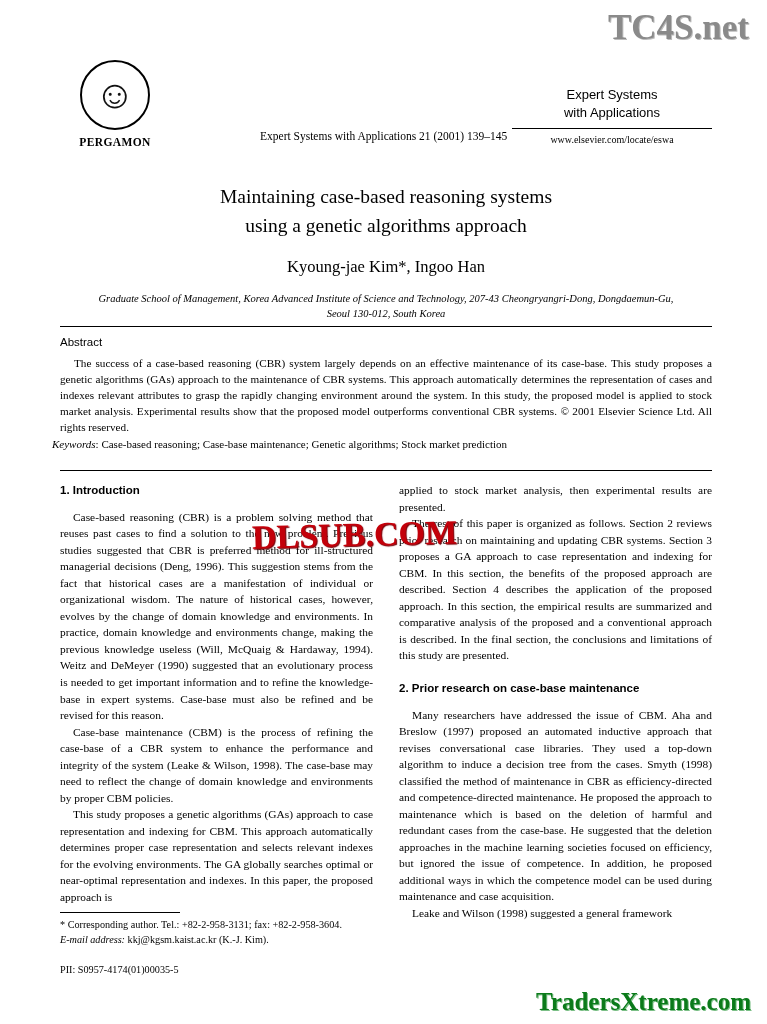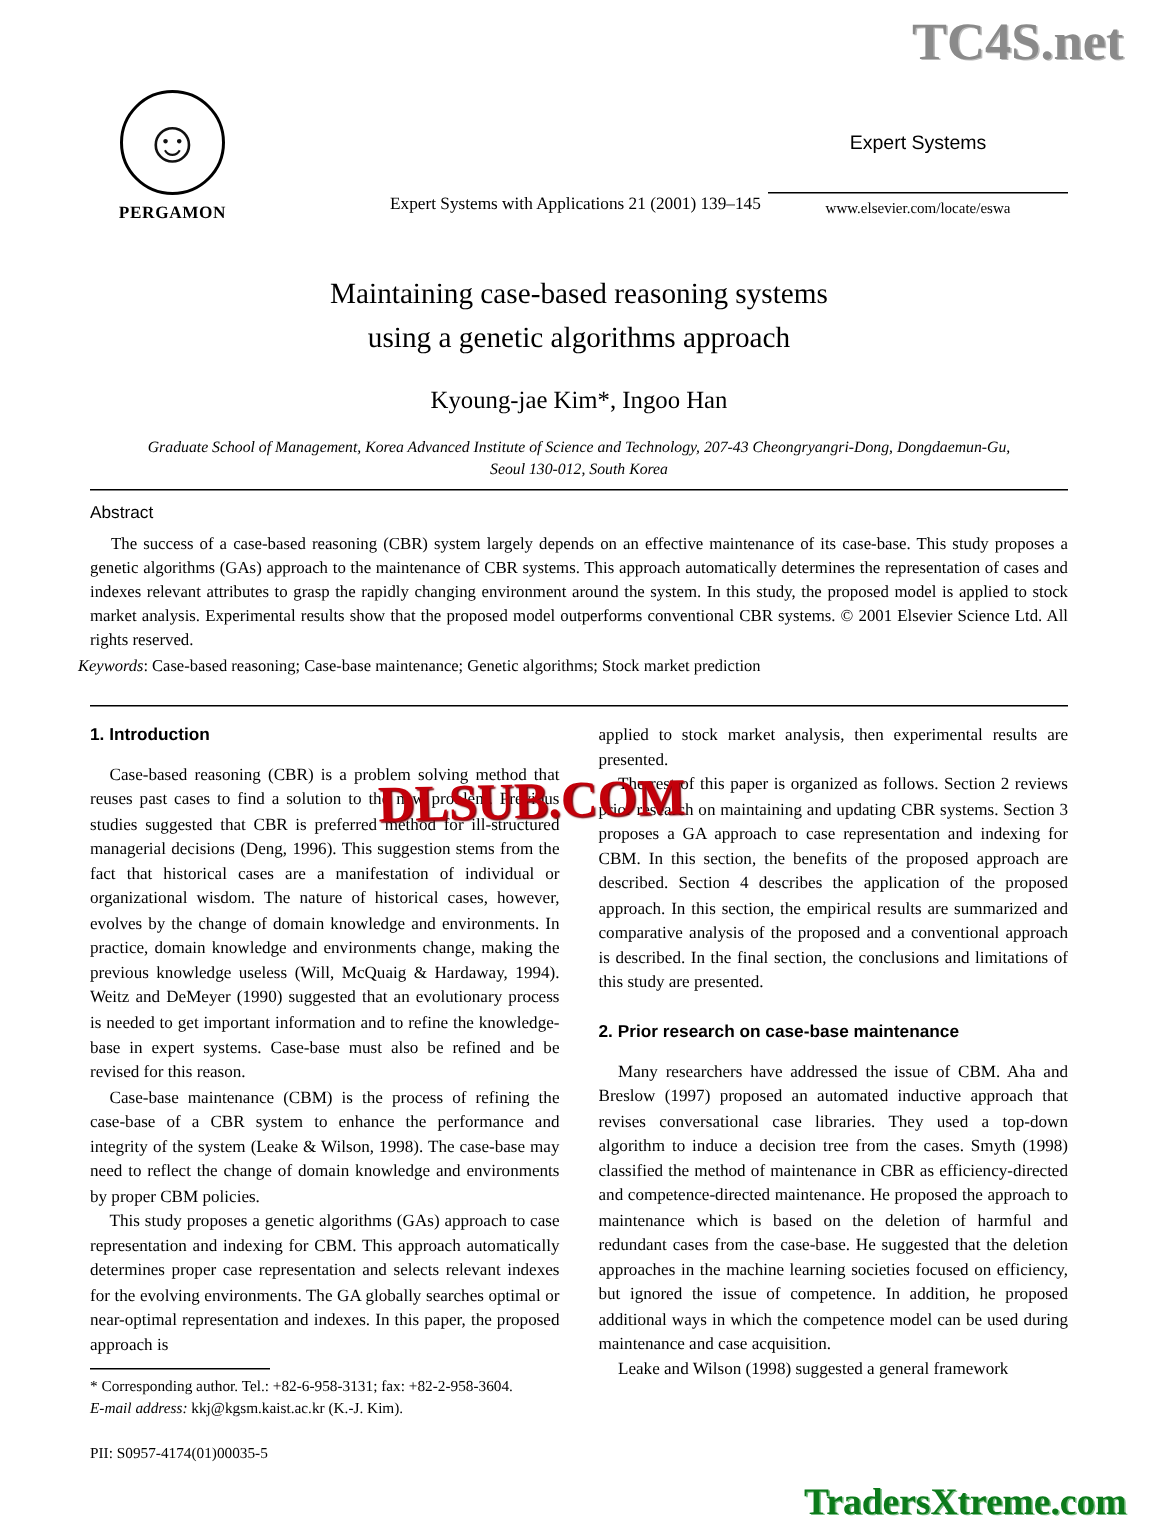--- a/index.html
+++ b/index.html
@@ -262,20 +262,21 @@
   <div class="header">
     <div class="logo-block">
       <div class="logo-circle">
         <div class="face">☺</div>
       </div>
       <div class="logo-text">PERGAMON</div>
     </div>
     <div class="journal-ref">Expert Systems with Applications 21 (2001) 139–145</div>
     <div class="journal-title">
       <div>Expert Systems</div>
+      <div>with Applications</div>
     </div>
     <div class="journal-rule"></div>
     <div class="journal-url">www.elsevier.com/locate/eswa</div>
   </div>
 
   <div class="title-block">
     <div class="paper-title">
       <div>Maintaining case-based reasoning systems</div>
       <div>using a genetic algorithms approach</div>
     </div>
@@ -309,21 +310,21 @@
       <h4 class="spaced">2. Prior research on case-base maintenance</h4>
       <p>Many researchers have addressed the issue of CBM. Aha and Breslow (1997) proposed an automated inductive approach that revises conversational case libraries. They used a top-down algorithm to induce a decision tree from the cases. Smyth (1998) classified the method of maintenance in CBR as efficiency-directed and competence-directed maintenance. He proposed the approach to maintenance which is based on the deletion of harmful and redundant cases from the case-base. He suggested that the deletion approaches in the machine learning societies focused on efficiency, but ignored the issue of competence. In addition, he proposed additional ways in which the competence model can be used during maintenance and case acquisition.</p>
       <p>Leake and Wilson (1998) suggested a general framework</p>
     </div>
   </div>
 
   <div class="wm-mid">DLSUB.COM</div>
 
   <div class="footnote-rule"></div>
   <div class="footnote">
-    <div>* Corresponding author. Tel.: +82-6-958-3131; fax: +82-2-958-3604.</div>
+    <div>* Corresponding author. Tel.: +82-2-958-3131; fax: +82-2-958-3604.</div>
     <div>
       <span class="em">E-mail address:</span><span> kkj@kgsm.kaist.ac.kr (K.-J. Kim).</span>
     </div>
   </div>
 
   <div class="bottom">
     <div>PII: S0957-4174(01)00035-5</div>
   </div>
 
   <div class="wm-bot">TradersXtreme.com</div>

